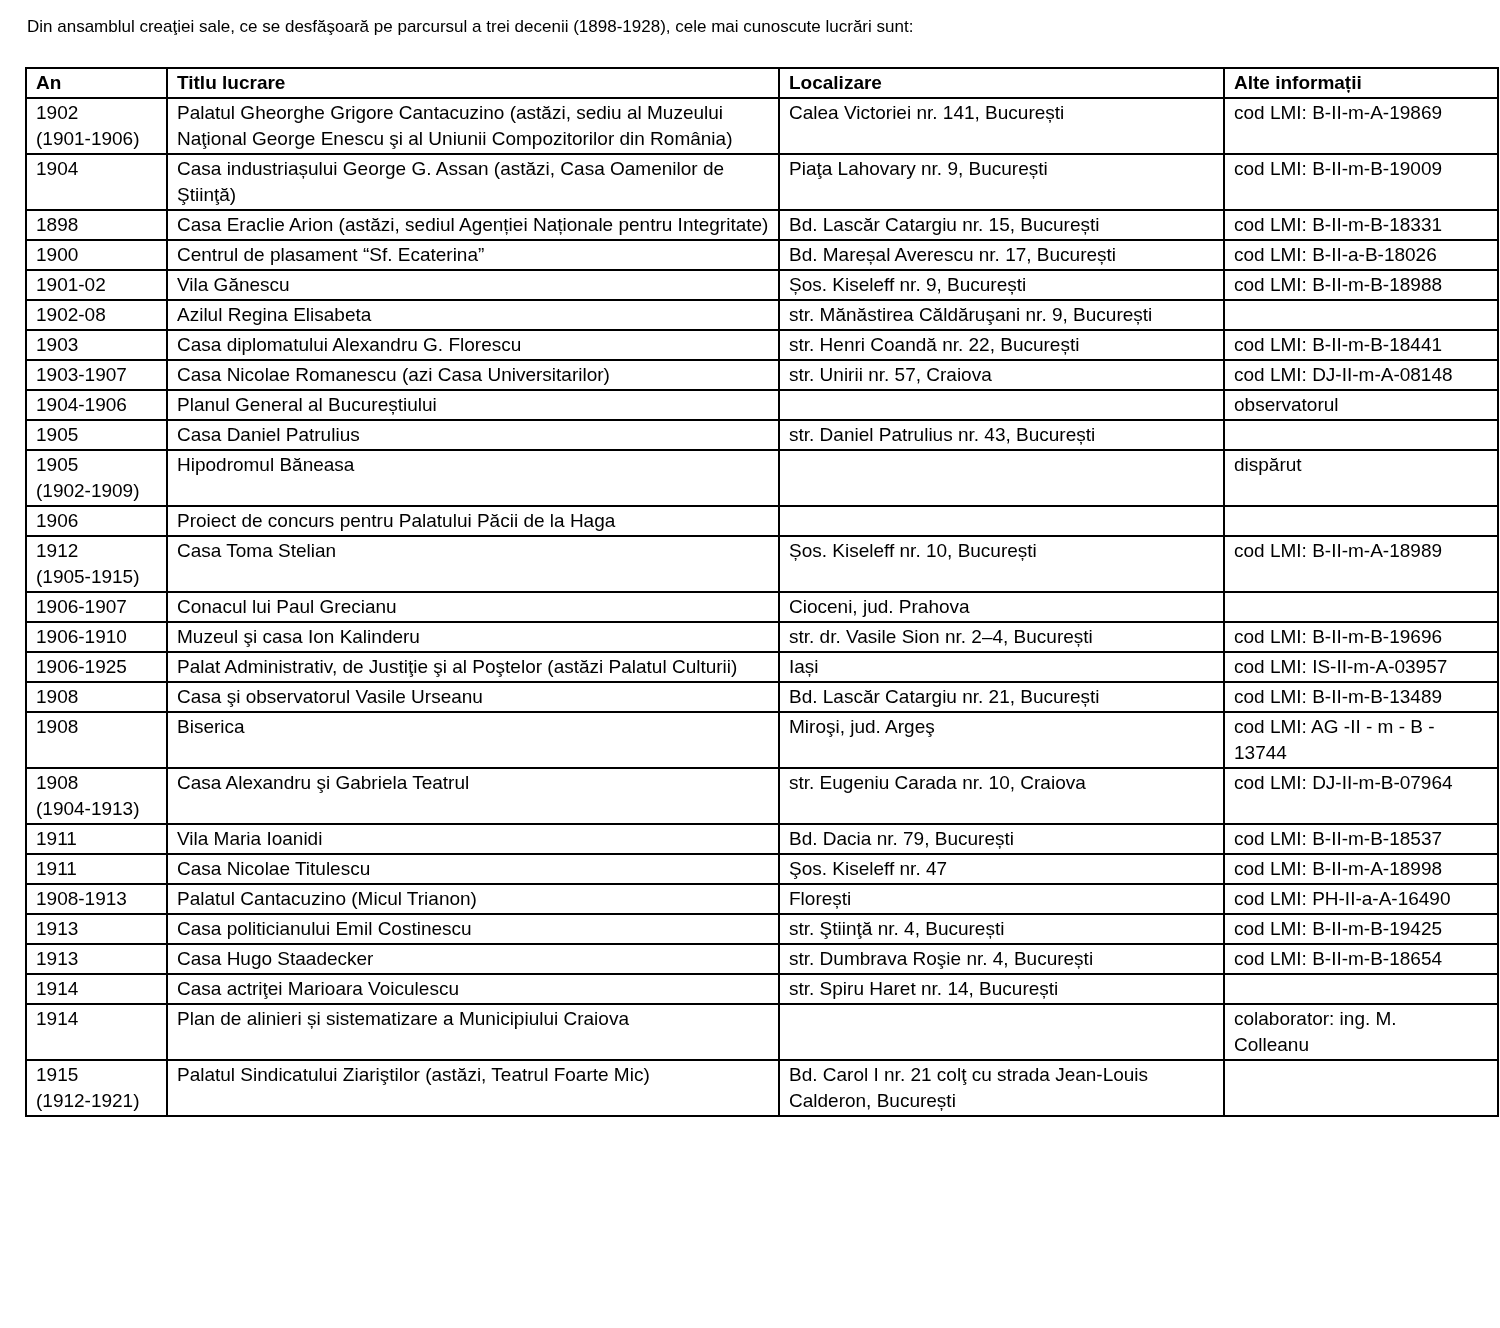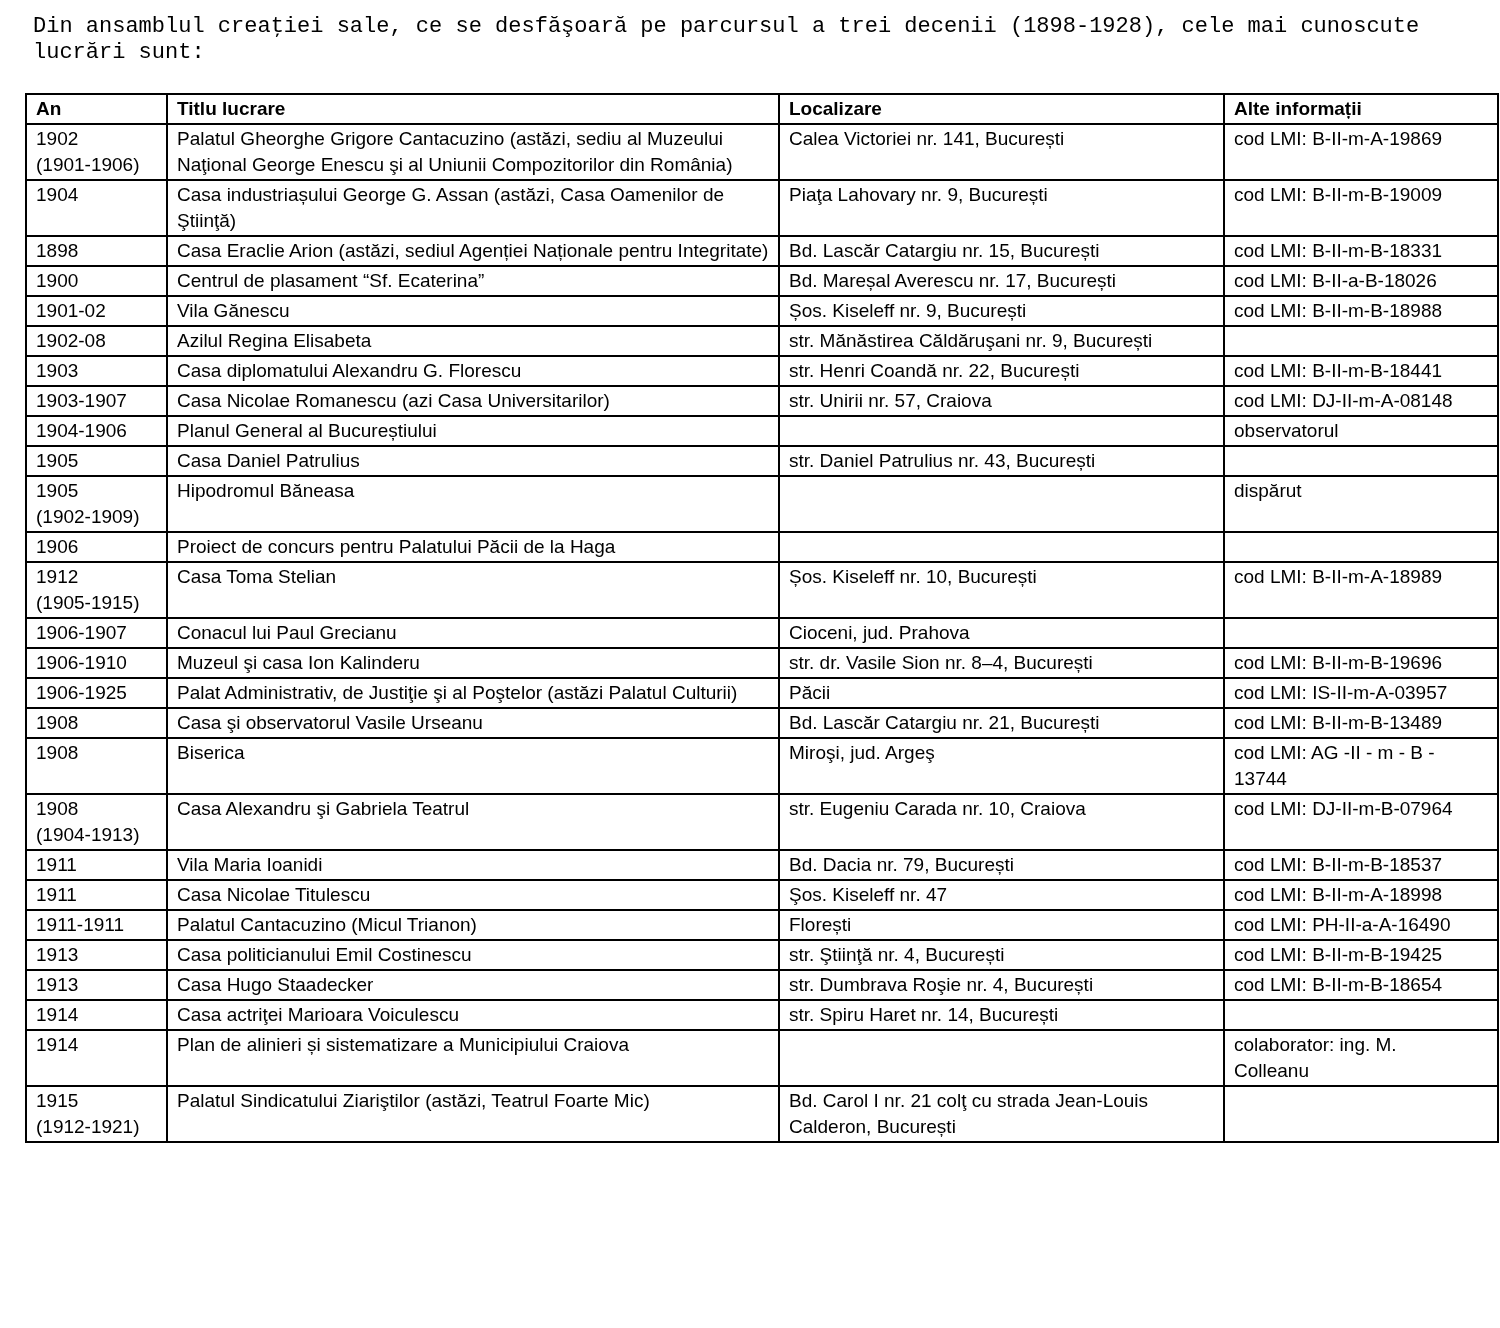--- a/index.html
+++ b/index.html
@@ -11,24 +11,23 @@
     width: 1500px;
     min-height: 1328px;
     font-family: "Liberation Sans", sans-serif;
     color: #000000;
     -webkit-font-smoothing: antialiased;
   }
   .page {
     padding: 14px 3px 0 25px;
   }
   .intro {
-    font-size: 22px;
+    font-size: 17px;
     line-height: 26px;
-    margin: 0 0 27px 8px;
-    font-family: Liberation Mono, monospace;
+    margin: 0 0 27px 2px;
   }
   table.works {
     border-collapse: collapse;
     table-layout: fixed;
     width: 1472px;
   }
   table.works th,
   table.works td {
     border: 2px solid #000000;
     vertical-align: top;
@@ -149,27 +148,27 @@
         </tr>
         <tr>
           <td>1906-1907</td>
           <td>Conacul lui Paul Grecianu</td>
           <td>Cioceni, jud. Prahova</td>
           <td></td>
         </tr>
         <tr>
           <td>1906-1910</td>
           <td>Muzeul şi casa Ion Kalinderu</td>
-          <td>str. dr. Vasile Sion nr. 8–4, București</td>
+          <td>str. dr. Vasile Sion nr. 2–4, București</td>
           <td>cod LMI: B-II-m-B-19696</td>
         </tr>
         <tr>
           <td>1906-1925</td>
           <td>Palat Administrativ, de Justiţie şi al Poştelor (astăzi Palatul Culturii)</td>
-          <td>Păcii</td>
+          <td>Iași</td>
           <td>cod LMI: IS-II-m-A-03957</td>
         </tr>
         <tr>
           <td>1908</td>
           <td>Casa şi observatorul Vasile Urseanu</td>
           <td>Bd. Lascăr Catargiu nr. 21, București</td>
           <td>cod LMI: B-II-m-B-13489</td>
         </tr>
         <tr>
           <td>1908</td>
@@ -191,21 +190,21 @@
           <td>Bd. Dacia nr. 79, București</td>
           <td>cod LMI: B-II-m-B-18537</td>
         </tr>
         <tr>
           <td>1911</td>
           <td>Casa Nicolae Titulescu</td>
           <td>Şos. Kiseleff nr. 47</td>
           <td>cod LMI: B-II-m-A-18998</td>
         </tr>
         <tr>
-          <td>1911-1911</td>
+          <td>1908-1913</td>
           <td>Palatul Cantacuzino (Micul Trianon)</td>
           <td>Florești</td>
           <td>cod LMI: PH-II-a-A-16490</td>
         </tr>
         <tr>
           <td>1913</td>
           <td>Casa politicianului Emil Costinescu</td>
           <td>str. Ştiinţă nr. 4, București</td>
           <td>cod LMI: B-II-m-B-19425</td>
         </tr>

